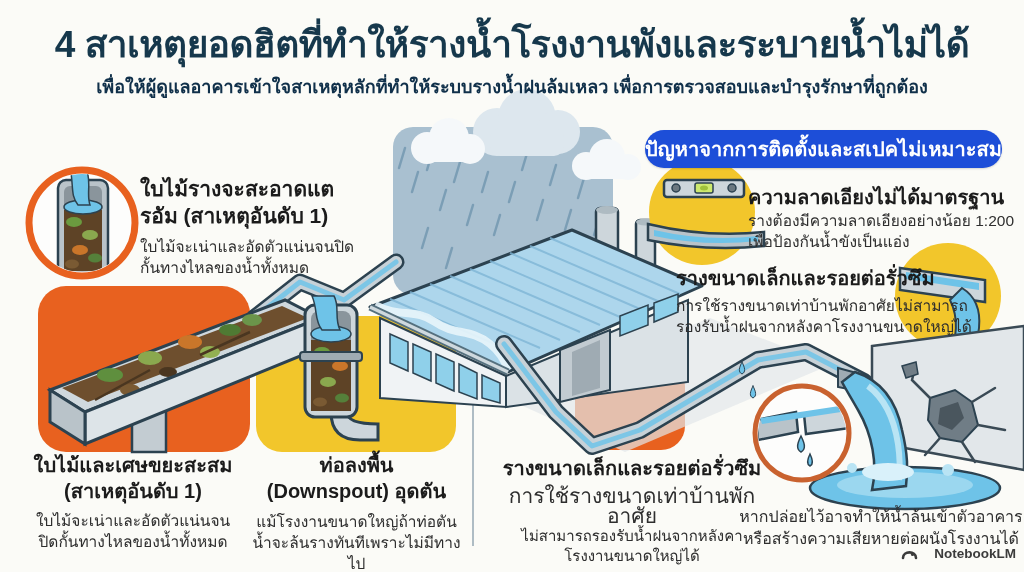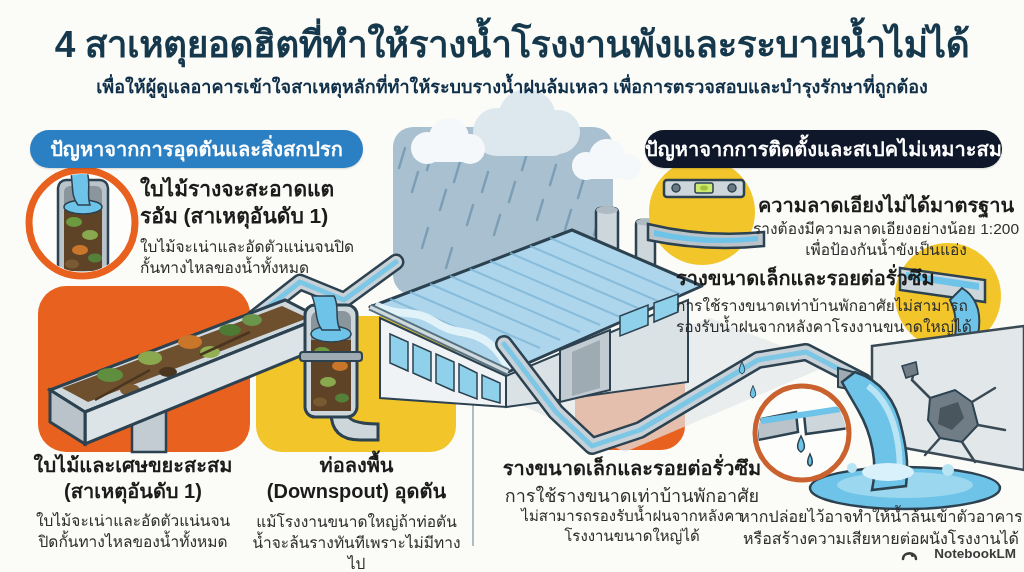--- a/index.html
+++ b/index.html
@@ -6,33 +6,33 @@
   .stage{position:relative;width:1024px;height:572px;background:#fbfbf7;overflow:hidden;
          font-family:"Liberation Sans",sans-serif;}
   .abs{position:absolute;}
   .z1{z-index:1}.z2{z-index:2}.z3{z-index:3}
   .title{left:0;top:14px;width:1024px;text-align:center;font-size:37px;font-weight:800;
          color:#16384c;letter-spacing:-.5px;}
   .subtitle{left:0;top:72px;width:1024px;text-align:center;font-size:18px;font-weight:700;color:#10304a;}
   .pill{border-radius:21px;color:#fff;font-weight:bold;font-size:20px;display:flex;
         align-items:center;justify-content:center;box-shadow:0 1px 2px rgba(0,0,0,.15);}
   .pill-left{left:30px;top:130px;width:333px;height:38px;background:#2b80c4;}
-  .pill-right{left:645px;top:130px;width:357px;height:38px;background:#0f172a;}
+  .pill-right{left:645px;top:130px;width:357px;height:38px;background:#1d4ed8;}
   .box{border-radius:28px;}
   .box-orange-left{left:38px;top:286px;width:212px;height:166px;background:#e8611f;}
   .box-yellow-mid{left:256px;top:316px;width:200px;height:136px;background:#f2c62b;border-radius:26px;}
   .box-orange-mid{left:575px;top:362px;width:110px;height:88px;background:#e8611f;border-radius:24px;}
   .rain-panel{left:393px;top:127px;width:220px;height:168px;background:#a9c0d0;border-radius:20px;}
   .tb{line-height:1.3;}
   .h{font-weight:bold;color:#1b1b1b;font-size:20px;line-height:26px;}
   .h-lg{font-size:21px;line-height:27px;}
   .b{color:#2e2e2e;font-size:15.5px;line-height:21px;}
   .center{text-align:center;}
   .divider{left:472px;top:386px;width:2px;height:160px;background:#aebcc4;}
-  .watermark{right:8px;top:546px;display:flex;align-items:center;gap:16px;color:#3b3b3b;
+  .watermark{right:8px;top:546px;display:flex;gap:16px;color:#3b3b3b;
              font-size:13.5px;font-weight:bold;}
 </style>
 </head>
 <body>
 
 <div class="stage">
 
   <div class="abs z1 rain-panel"></div>
   <div class="abs z1 box box-orange-left"></div>
   <div class="abs z1 box-yellow-mid"></div>
@@ -249,37 +249,34 @@
         <polygon points="760,418 846,405 848,411 762,424" fill="#6ec3e8"></polygon>
         <path d="M801,436 C797,444 796,449 801,452 C806,449 805,444 801,436 Z" fill="#6ec3e8" stroke="#2c4250" stroke-width="1.5"></path>
         <path d="M810,454 C807,460 806,464 810,466 C814,464 813,460 810,454 Z" fill="#6ec3e8" stroke="#2c4250" stroke-width="1.5"></path>
       </g>
     </g>
   </svg>
 
   <div class="abs z3 title">4 สาเหตุยอดฮิตที่ทำให้รางน้ำโรงงานพังและระบายน้ำไม่ได้</div>
   <div class="abs z3 subtitle">เพื่อให้ผู้ดูแลอาคารเข้าใจสาเหตุหลักที่ทำให้ระบบรางน้ำฝนล้มเหลว เพื่อการตรวจสอบและบำรุงรักษาที่ถูกต้อง</div>
 
-  <div class="abs z3 pill pill-left">
-    <span>ปัญหาจากการอุดตันและสิ่งสกปรก</span>
-  </div>
   <div class="abs z3 pill pill-right">
     <span>ปัญหาจากการติดตั้งและสเปคไม่เหมาะสม</span>
   </div>
 
   <div class="abs z3 tb" style="left:140px;top:175px;width:245px;">
     <div class="h h-lg">ใบไม้รางจะสะอาดแต</div>
     <div class="h h-lg">รอัม (สาเหตุอันดับ 1)</div>
     <div style="margin-top:7px">
       <div class="b">ใบไม้จะเน่าและอัดตัวแน่นจนปิด</div>
       <div class="b">กั้นทางไหลของน้ำทั้งหมด</div>
     </div>
   </div>
 
-  <div class="abs z3 tb" style="left:748px;top:192px;width:276px;text-align:center;">
+  <div class="abs z3 tb" style="left:748px;top:184px;width:276px;">
     <div class="h">ความลาดเอียงไม่ได้มาตรฐาน</div>
     <div style="">
       <div class="b">รางต้องมีความลาดเอียงอย่างน้อย 1:200</div>
       <div class="b">เพื่อป้องกันน้ำขังเป็นแอ่ง</div>
     </div>
   </div>
 
   <div class="abs z3 tb" style="left:676px;top:265px;width:300px;">
     <div class="h">รางขนาดเล็กและรอยต่อรั่วซึม</div>
     <div style="margin-top:4px">
@@ -302,21 +299,21 @@
     <div class="h">(Downspout) อุดตัน</div>
     <div style="margin-top:7px">
       <div class="b">แม้โรงงานขนาดใหญ่ถ้าท่อตัน</div>
       <div class="b">น้ำจะล้นรางทันทีเพราะไม่มีทางไป</div>
     </div>
   </div>
 
   <div class="abs z3 tb center" style="left:502px;top:455px;width:260px;">
     <div class="h">รางขนาดเล็กและรอยต่อรั่วซึม</div>
     <div style="margin-top:5px">
-      <div class="b" style="font-size:18px;line-height:20px">การใช้รางขนาดเท่าบ้านพักอาศัย</div>
+      <div class="b" style="font-size:21px;line-height:20px">การใช้รางขนาดเท่าบ้านพักอาศัย</div>
       <div class="b" style="font-size:15px;line-height:20px">ไม่สามารถรองรับน้ำฝนจากหลังคา</div>
       <div class="b" style="font-size:15px;line-height:20px">โรงงานขนาดใหญ่ได้</div>
     </div>
   </div>
 
   <div class="abs z3 tb center" style="left:738px;top:506px;width:286px;">
     <div class="b" style="font-size:16px;line-height:22px">หากปล่อยไว้อาจทำให้น้ำล้นเข้าตัวอาคาร</div>
     <div class="b" style="font-size:16px;line-height:22px">หรือสร้างความเสียหายต่อผนังโรงงานได้</div>
   </div>
 

